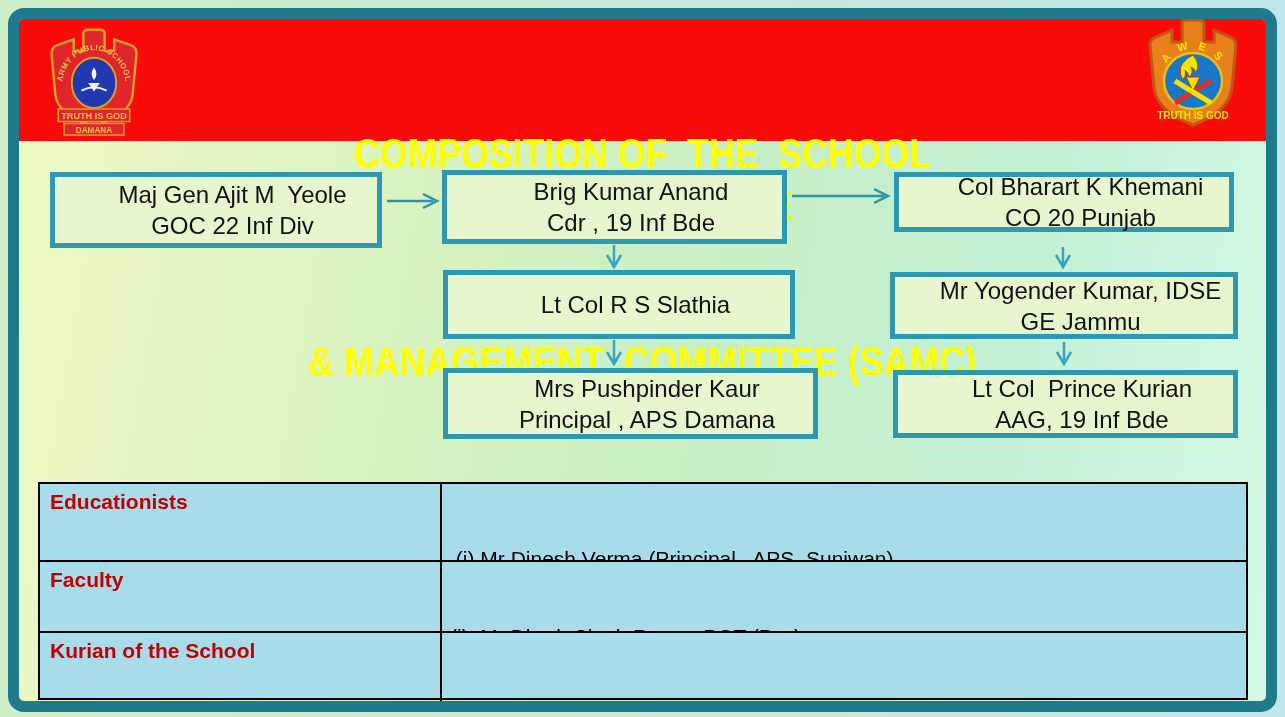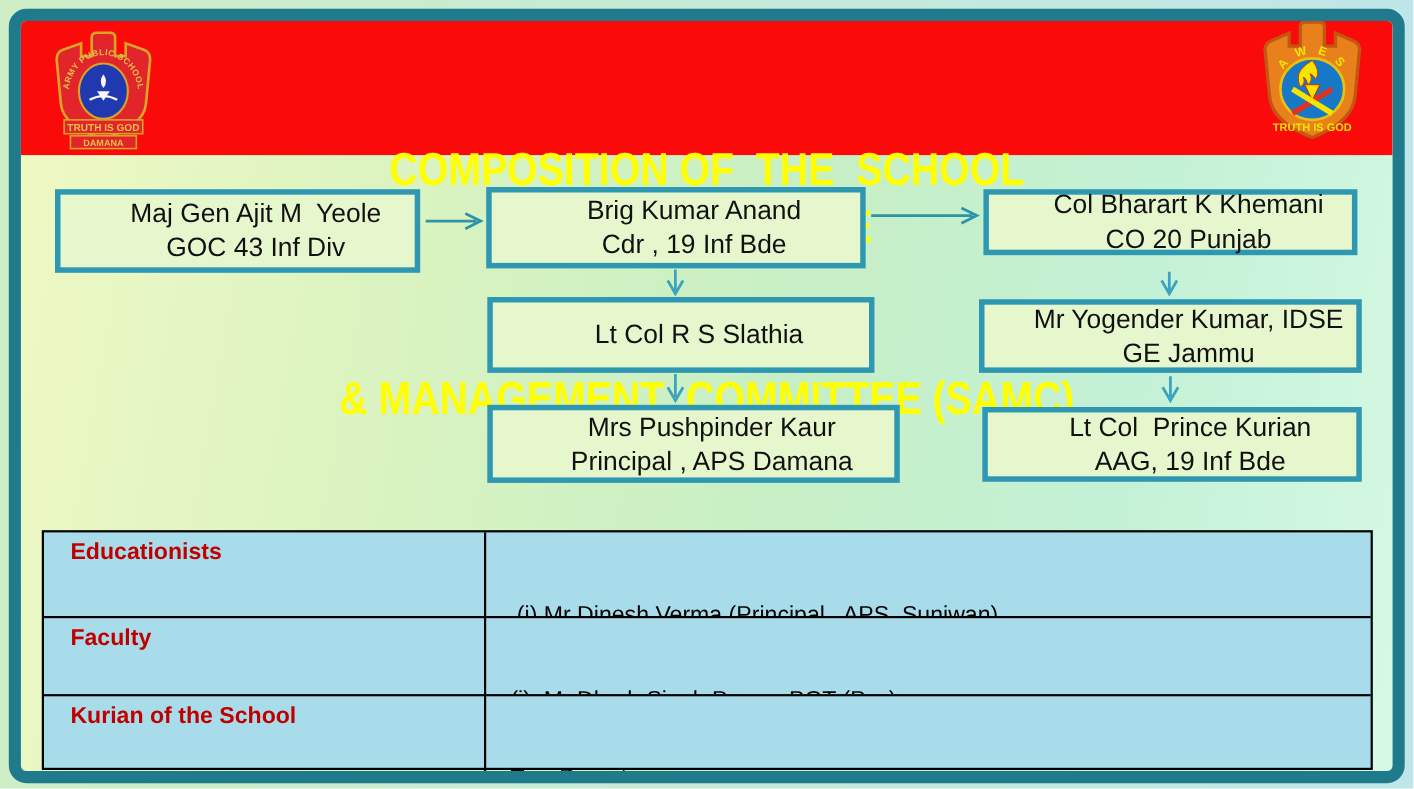--- a/index.html
+++ b/index.html
@@ -53,21 +53,21 @@
   #box-principal{left:424px; top:349px; width:375px; height:71px;}
   #box-aag      {left:874px; top:351px; width:345px; height:68px;}
   .arrows{position:absolute; left:0; top:0; width:1246px; height:682px; pointer-events:none;}
   .ctable{
     position:absolute; left:19px; top:463px; width:1210px; height:218px;
     background:var(--table-bg);
     border:2px solid var(--table-border);
     display:grid; grid-template-columns:402px 1fr; grid-template-rows:76px 71px 71px;
     box-sizing:border-box;
   }
-  .tcell{box-sizing:border-box; overflow:hidden;padding-left:14px;}
+  .tcell{box-sizing:border-box; overflow:hidden;}
   .tcell.lbl{border-right:2px solid var(--table-border);}
   .tcell.rowline{border-top:2px solid var(--table-border);}
   .t-label{
     color:var(--table-label-red); font-weight:bold; font-size:21px;
     padding:6px 10px; white-space:pre-wrap;
   }
   .t-value{
     color:var(--table-text); font-size:21px; line-height:28px;
     padding:5px 8px; white-space:pre-wrap;
   }
@@ -115,21 +115,21 @@
         <path d="M55,40 q8,10 3,17 q-2,-4 -5,-5 q3,6 -2,10 q-1,-5 -4,-7 q2,7 -3,9 q-4,-10 1,-16 q4,-5 10,-8 z" fill="#f5e400" stroke="#d03000" stroke-width="0.8"></path>
         <path d="M48,62 L62,62 L55,76 Z" fill="#f5e400" stroke="#d03000" stroke-width="1"></path>
         <line x1="37" y1="88" x2="73" y2="66" stroke="#e03020" stroke-width="5"></line>
         <line x1="37" y1="66" x2="73" y2="88" stroke="#f5e400" stroke-width="5"></line>
         <text x="55" y="104" text-anchor="middle" font-size="10" font-weight="bold" fill="#f5e400">TRUTH IS GOD</text>
       </svg>
     </div>
 
     <div class="obox" id="box-goc">
       <span>Maj Gen Ajit M  Yeole</span>
-      <span>GOC 43 Inf Div</span>
+      <span>GOC 22 Inf Div</span>
     </div>
     <div class="obox" id="box-cdr">
       <span>Brig Kumar Anand</span>
       <span>Cdr , 19 Inf Bde</span>
     </div>
     <div class="obox" id="box-co">
       <span>Col Bharart K Khemani</span>
       <span>CO 20 Punjab</span>
     </div>
     <div class="obox" id="box-so">

